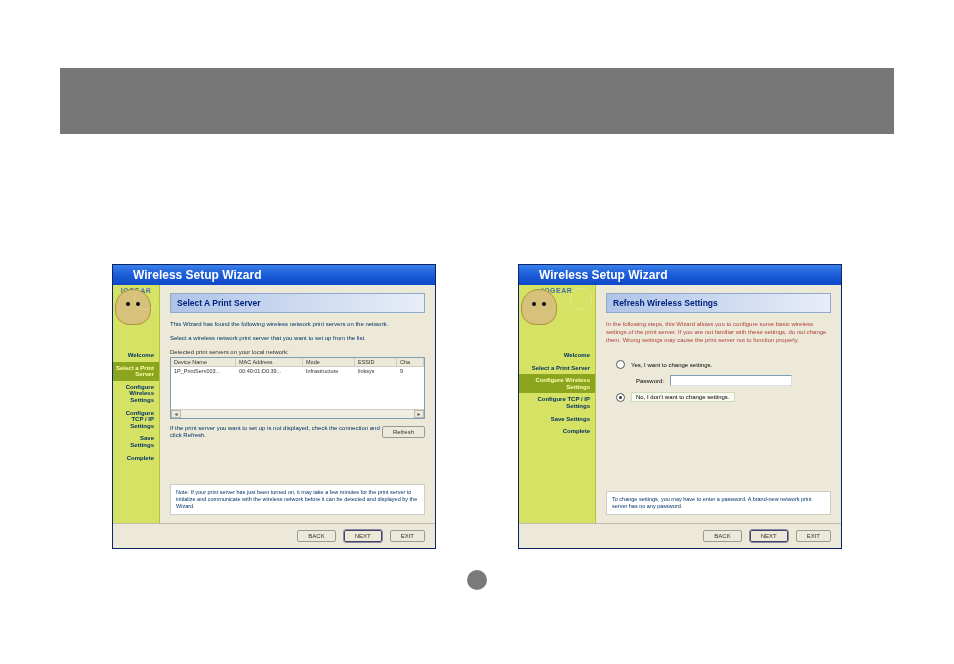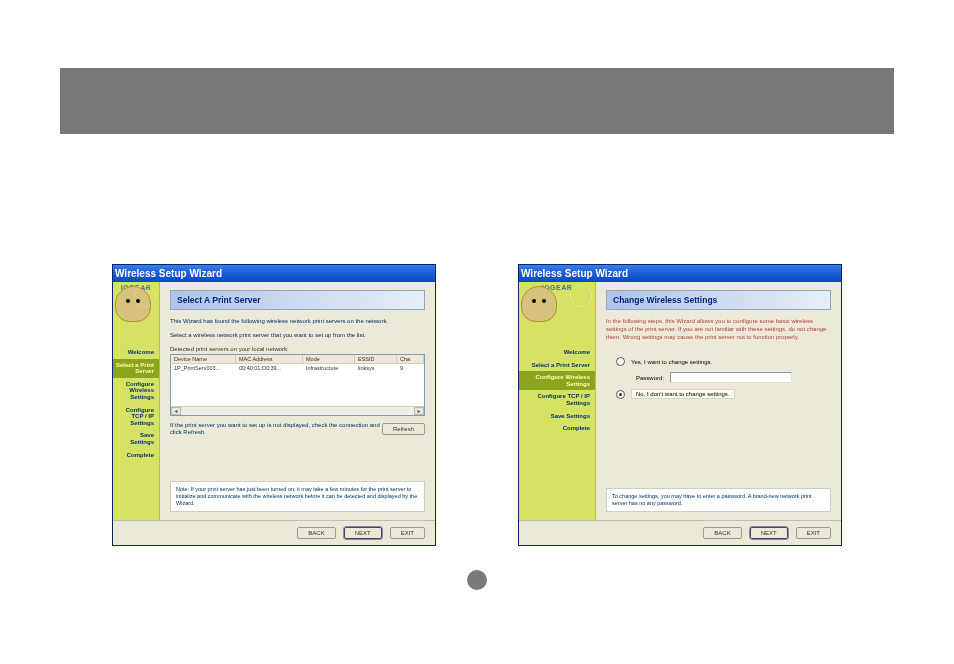--- a/index.html
+++ b/index.html
@@ -31,23 +31,23 @@
   .dialog {
     width: 322px;
     background: #ece9d8;
     border: 1px solid #0a246a;
     font-size: 6.5px;
     position: relative;
   }
   .dialog-title {
     background: linear-gradient(to bottom, #3a80ea, #1d5fd9 45%, #0d47c8);
     color: #fff;
-    padding: 3px 2px;
+    padding: 3px 20px;
     font-weight: bold;
-    font-size: 10px;
+    font-size: 12px;
   }
   .dialog-body {
     display: flex;
     height: 238px;
     justify-content: flex-end;
   }
   .sidebar {
     width: 76px;
     background: #d6e264;
     display: flex;
@@ -363,21 +363,21 @@
         <div class="nav">
           <div class="nav-item">Welcome</div>
           <div class="nav-item">Select a Print Server</div>
           <div class="nav-item active">Configure Wireless Settings</div>
           <div class="nav-item">Configure TCP / IP Settings</div>
           <div class="nav-item">Save Settings</div>
           <div class="nav-item">Complete</div>
         </div>
       </div>
       <div class="main">
-        <div class="panel-title">Change Wireless Settings</div>
+        <div class="panel-title">Refresh Wireless Settings</div>
         <div class="desc red">In the following steps, this Wizard allows you to configure some basic wireless settings of the print server. If you are not familiar with these settings, do not change them. Wrong settings may cause the print server not to function properly.</div>
 
         <div style="height:10px"></div>
         <div class="radio-group">
           <div class="radio-row">
             <span class="radio"></span>
             <span>Yes, I want to change settings.</span>
           </div>
           <div class="pwd-row">
             <span>Password:</span>

